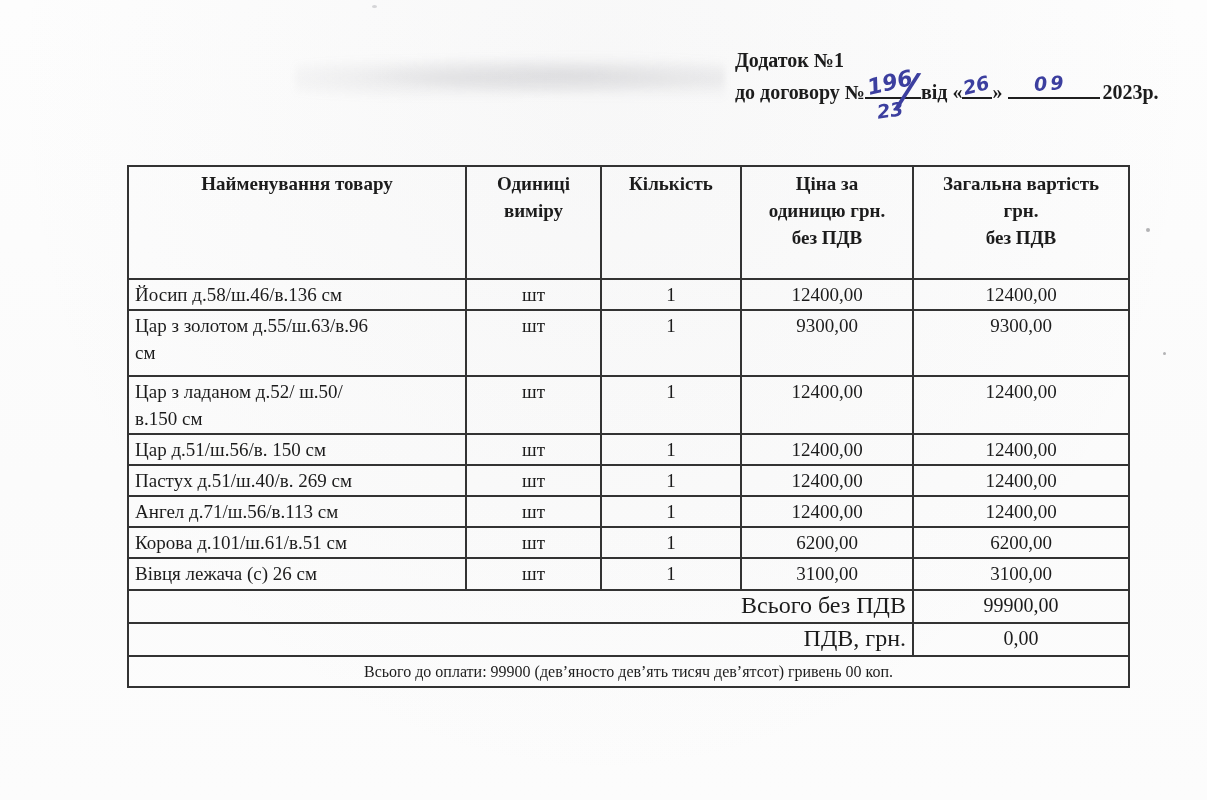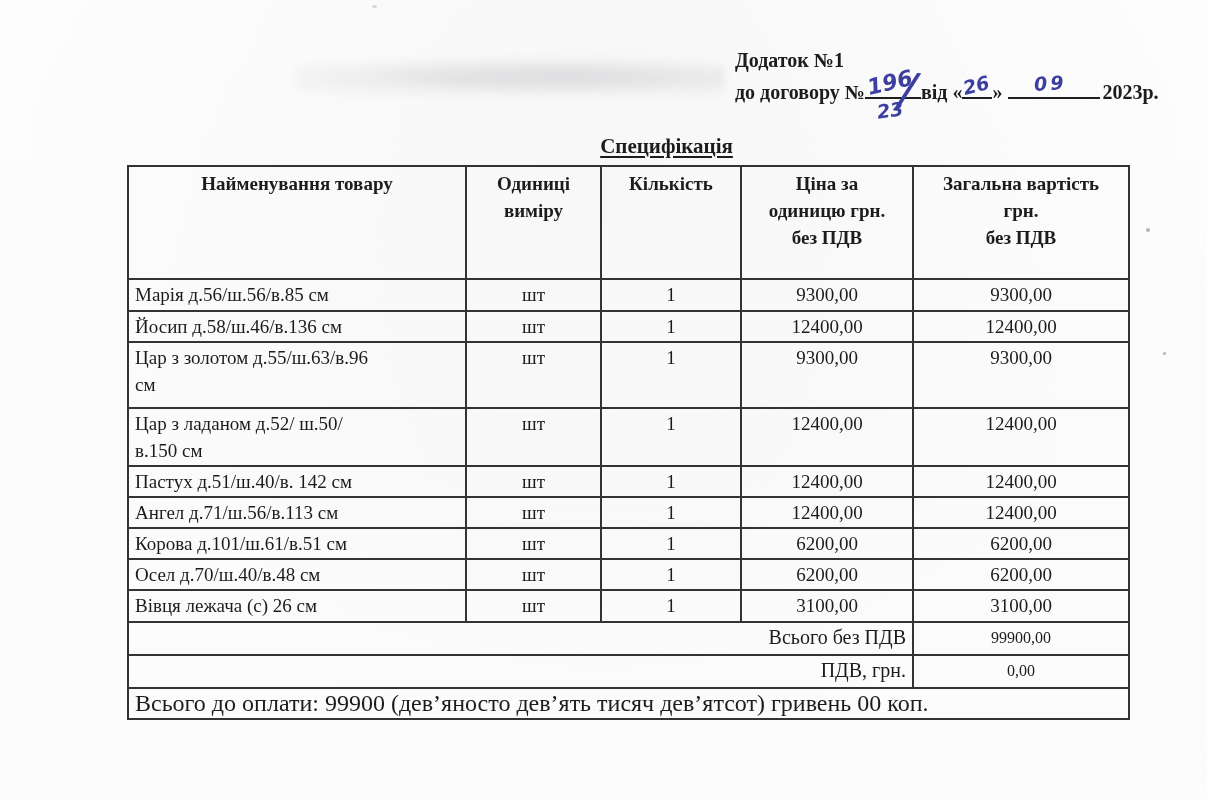--- a/index.html
+++ b/index.html
@@ -123,49 +123,48 @@
   td.c-name  { text-align: left; padding-left: 10px; white-space: pre-line; }
   td.c-unit  { text-align: center; }
   td.c-qty   { text-align: center; }
   td.c-price { text-align: center; }
   td.c-total { text-align: center; }
 
   tr.summary { height: 33px; }
   td.sum-label {
     text-align: right;
     padding-right: 10px;
-    font-size: 20px;
-  }
-  td.sum-value { text-align: center; font-size: 16px; }
+    font-size: 24px;
+  }
+  td.sum-value { text-align: center; font-size: 20px; }
   tr.grand { height: 29px; }
   td.grand-cell {
-    text-align: left;
+    text-align: center;
     padding-left: 10px;
-    font-size: 24px;
+    font-size: 16px;
     line-height: 25px;
   }
 </style>
 </head>
 <body>
 
 <div class="page">
 
   <div class="smudge"></div>
   <div class="speck speck-a"></div>
   <div class="speck speck-b"></div>
   <div class="speck speck-c"></div>
 
   <div class="header-block">
     <div>Додаток №1</div>
     <div>
       <span>до договору №</span><span class="slot slot-number"><span class="hw hw-num">196</span><span class="hw hw-slash">/</span><span class="hw hw-sub">23</span></span><span>від «</span><span class="slot slot-day"><span class="hw hw-day">26</span></span><span>»</span><span class="slot slot-month"><span class="hw hw-month">09</span></span><span>2023р.</span>
     </div>
   </div>
 
-  <div class="spec-title">Специфікація</div>
 
   <table class="spec">
     <colgroup>
       <col style="width:338px">
       <col style="width:135px">
       <col style="width:140px">
       <col style="width:172px">
       <col style="width:216px">
     </colgroup>
     <thead>
@@ -176,27 +175,20 @@
         <th>Кількість</th>
         <th>Ціна за
 одиницю грн.
 без ПДВ</th>
         <th>Загальна вартість
 грн.
 без ПДВ</th>
       </tr>
     </thead>
     <tbody>
-      <tr style="height:32px">
-        <td class="c-name">Марія д.56/ш.56/в.85 см</td>
-        <td class="c-unit">шт</td>
-        <td class="c-qty">1</td>
-        <td class="c-price">9300,00</td>
-        <td class="c-total">9300,00</td>
-      </tr>
       <tr>
         <td class="c-name">Йосип д.58/ш.46/в.136 см</td>
         <td class="c-unit">шт</td>
         <td class="c-qty">1</td>
         <td class="c-price">12400,00</td>
         <td class="c-total">12400,00</td>
       </tr>
       <tr class="row-tall" style="height:66px">
         <td class="c-name">Цар з золотом д.55/ш.63/в.96
 см</td>
@@ -206,43 +198,43 @@
         <td class="c-total">9300,00</td>
       </tr>
       <tr class="row-tall">
         <td class="c-name">Цар з ладаном д.52/ ш.50/
 в.150 см</td>
         <td class="c-unit">шт</td>
         <td class="c-qty">1</td>
         <td class="c-price">12400,00</td>
         <td class="c-total">12400,00</td>
       </tr>
+      <tr>
+        <td class="c-name">Цар д.51/ш.56/в. 150 см</td>
+        <td class="c-unit">шт</td>
+        <td class="c-qty">1</td>
+        <td class="c-price">12400,00</td>
+        <td class="c-total">12400,00</td>
+      </tr>
       <tr style="height:29px">
-        <td class="c-name">Пастух д.51/ш.40/в. 142 см</td>
+        <td class="c-name">Пастух д.51/ш.40/в. 269 см</td>
         <td class="c-unit">шт</td>
         <td class="c-qty">1</td>
         <td class="c-price">12400,00</td>
         <td class="c-total">12400,00</td>
       </tr>
       <tr style="height:29px">
         <td class="c-name">Ангел д.71/ш.56/в.113 см</td>
         <td class="c-unit">шт</td>
         <td class="c-qty">1</td>
         <td class="c-price">12400,00</td>
         <td class="c-total">12400,00</td>
       </tr>
       <tr>
         <td class="c-name">Корова д.101/ш.61/в.51 см</td>
-        <td class="c-unit">шт</td>
-        <td class="c-qty">1</td>
-        <td class="c-price">6200,00</td>
-        <td class="c-total">6200,00</td>
-      </tr>
-      <tr>
-        <td class="c-name">Осел д.70/ш.40/в.48 см</td>
         <td class="c-unit">шт</td>
         <td class="c-qty">1</td>
         <td class="c-price">6200,00</td>
         <td class="c-total">6200,00</td>
       </tr>
       <tr style="height:32px">
         <td class="c-name">Вівця лежача (с) 26 см</td>
         <td class="c-unit">шт</td>
         <td class="c-qty">1</td>
         <td class="c-price">3100,00</td>

